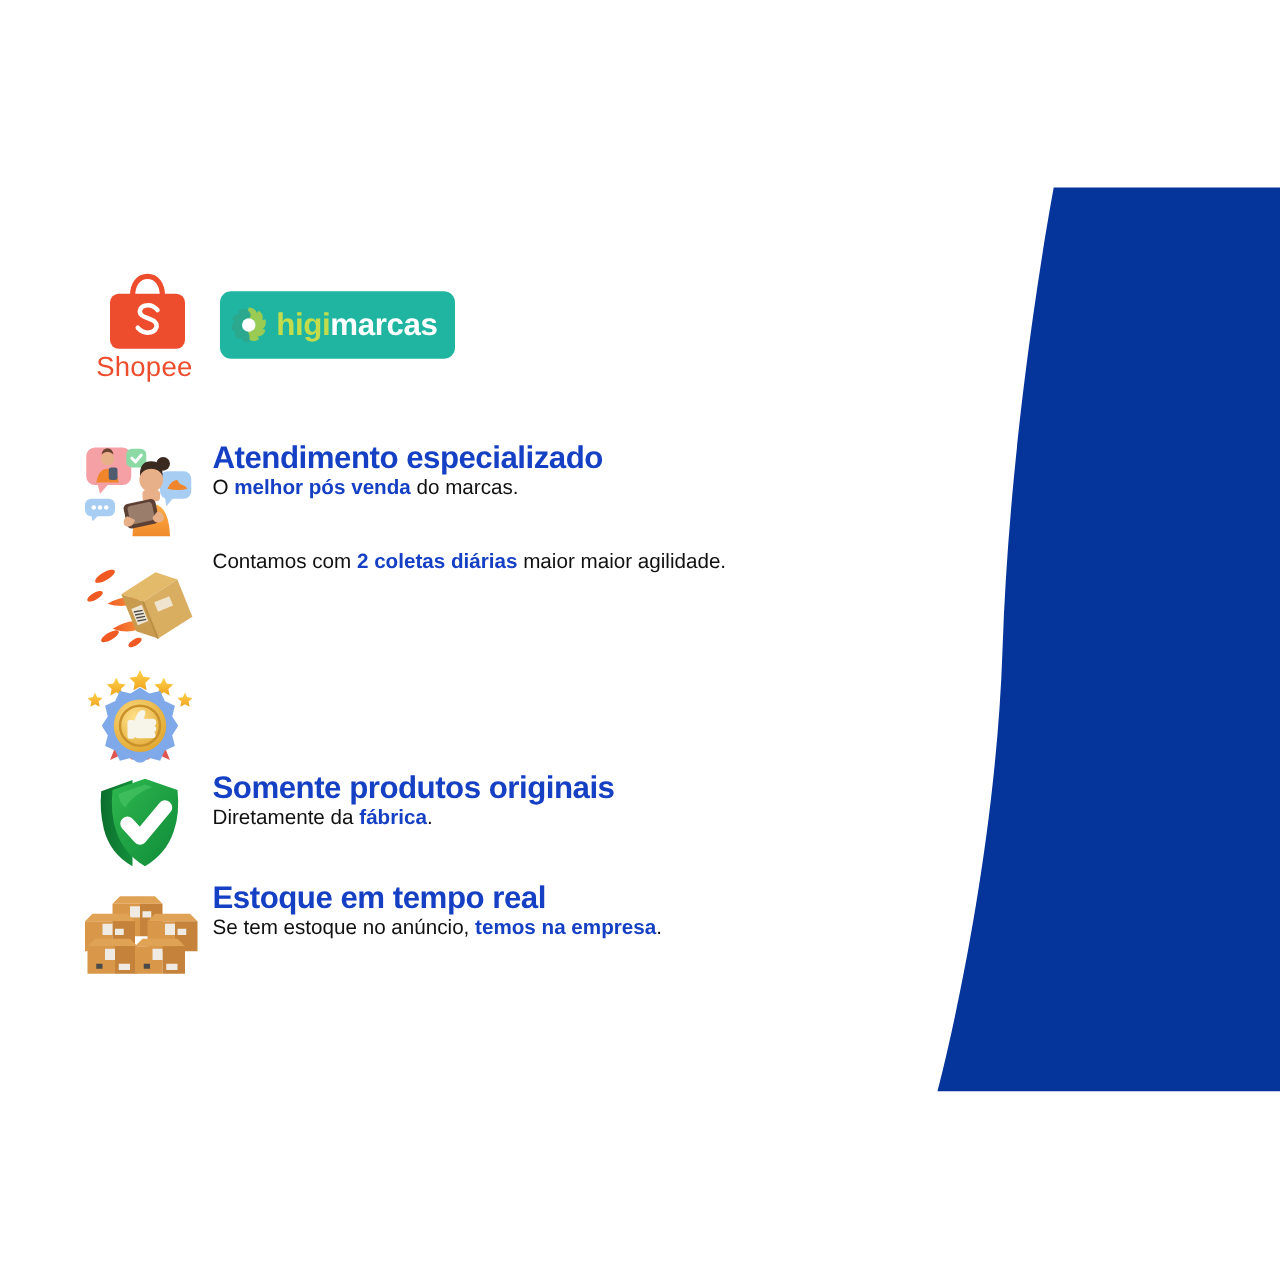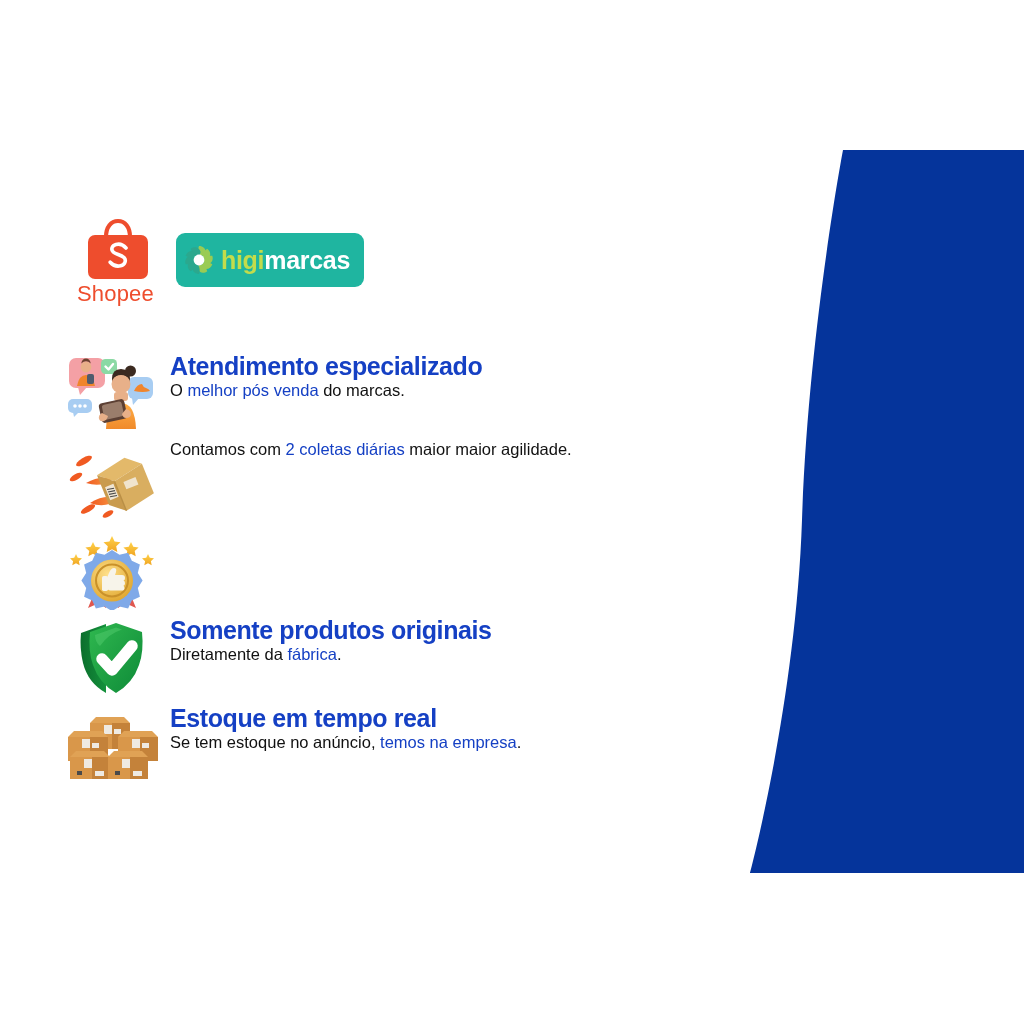--- a/index.html
+++ b/index.html
@@ -36,21 +36,21 @@
   .feature{display:flex;align-items:flex-start;gap:10px;height:88px;}
   .feature + .feature{margin-top:0px;}
   .f-icon{width:96px;height:82px;flex:0 0 96px;display:flex;align-items:center;justify-content:center;}
   .f-icon svg{display:block;}
   .f-text{flex:1;padding-bottom:2px;}
   .f-title{
     color:#1540C4;font-size:25px;font-weight:700;line-height:1.12;
     letter-spacing:-.4px;margin:0 0 1px 0;white-space:nowrap;
   }
   .f-sub{color:#111111;font-size:16.5px;font-weight:400;line-height:1.2;margin:0;white-space:nowrap;}
-  .f-sub b{color:#1540C4;font-weight:400;}
+  .f-sub b{color:#1540C4;font-weight:700;}
   .f-sub .plain{color:#111111;font-weight:400;}
 </style>
 </head>
 <body>
 
 <div id="banner">
 
   <div class="wave-layer">
     <svg viewBox="0 0 300 1024" xmlns="http://www.w3.org/2000/svg" aria-hidden="true">
       <path d="M119 150 L300 150 L300 873 L26 873 C 26 873 72 700 78 520 C 84 335 119 150 119 150 Z" fill="#05349B"></path>

